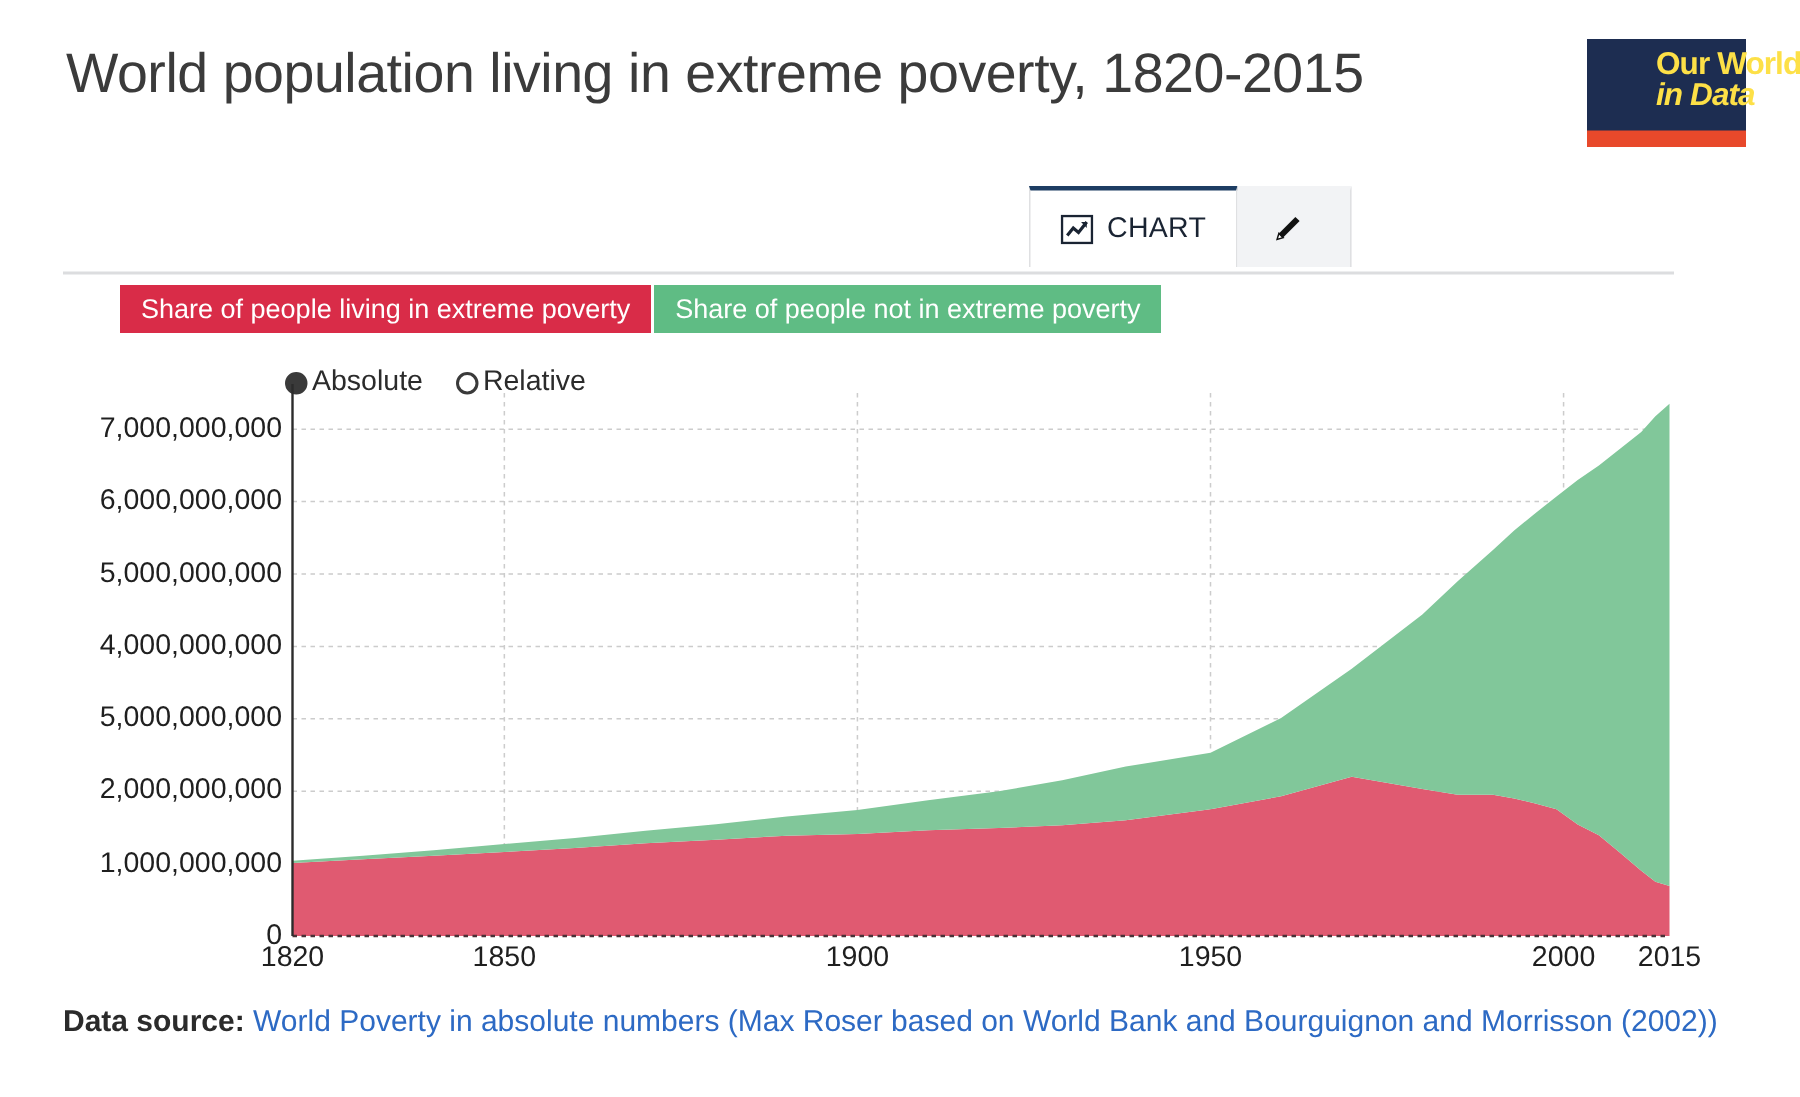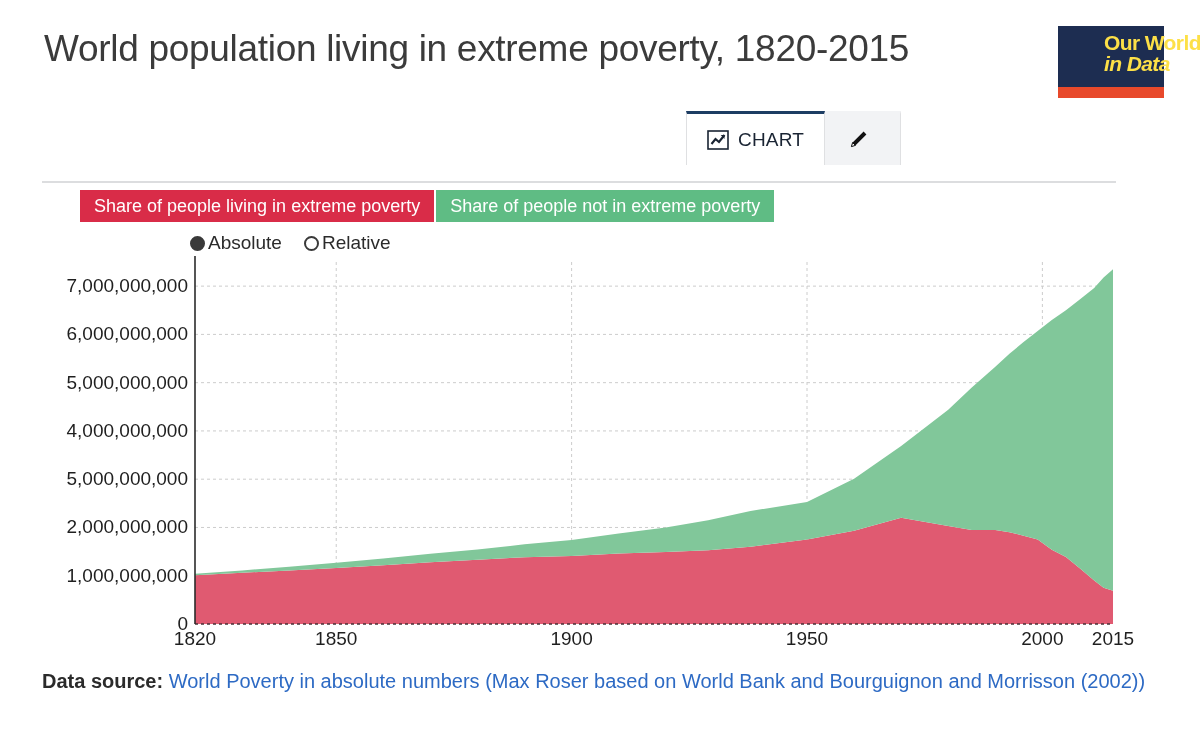--- a/index.html
+++ b/index.html
@@ -60,21 +60,21 @@
     left: 0; bottom: 0;
     width: 106px;
     height: 11px;
     background: #e8492b;
   }
 
   
   .tabbar {
     position: absolute;
     left: 686px;
-    top: 111px;
+    top: 124px;
     height: 54px;
     display: flex;
     align-items: stretch;
     text-align: center;
   }
   .tab {
     display: flex;
     align-items: center;
     justify-content: center;
     gap: 9px;
@@ -138,20 +138,21 @@
     align-items: center;
     gap: 22px;
     font-size: 19px;
     color: #2b2b2b;
   }
   .mode {
     display: flex;
     align-items: center;
     gap: 3px;
     cursor: pointer;
+    margin-top: 12px;
   }
   .radio {
     width: 15px; height: 15px;
     border-radius: 50%;
     border: 2px solid #3a3a3a;
     box-sizing: border-box;
     flex: none;
   }
   .radio.on { background: #3a3a3a; }
 

